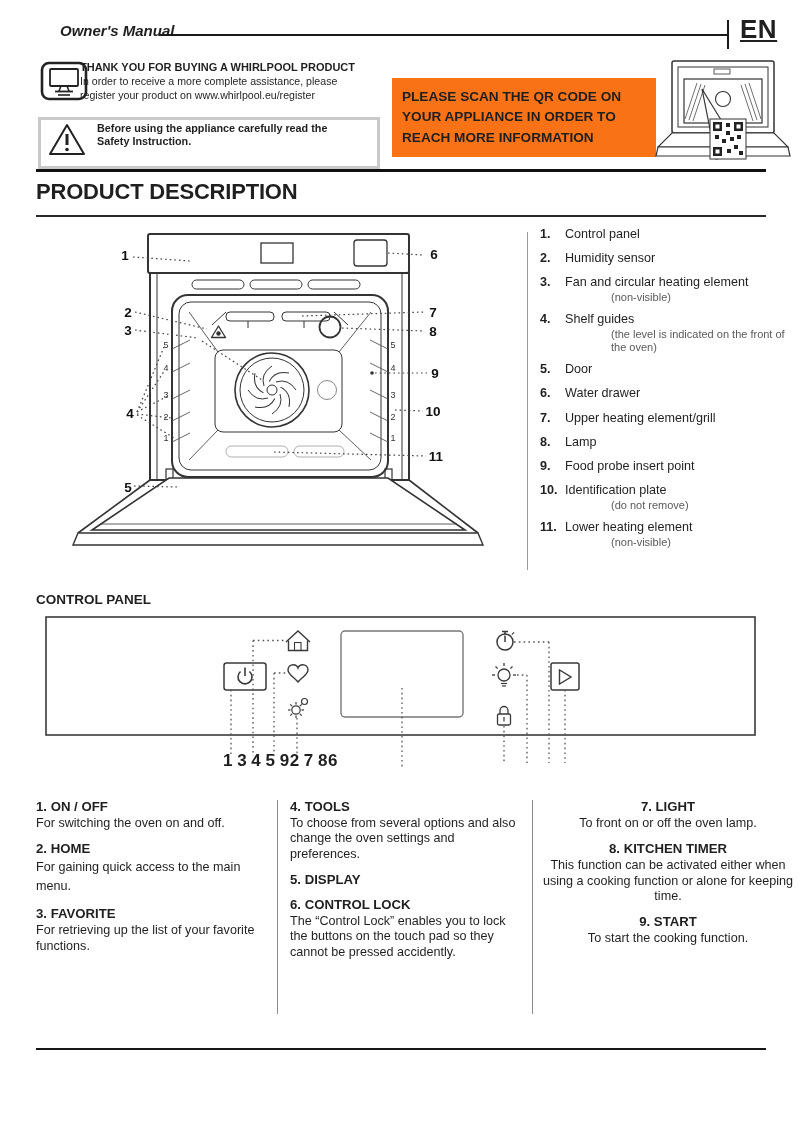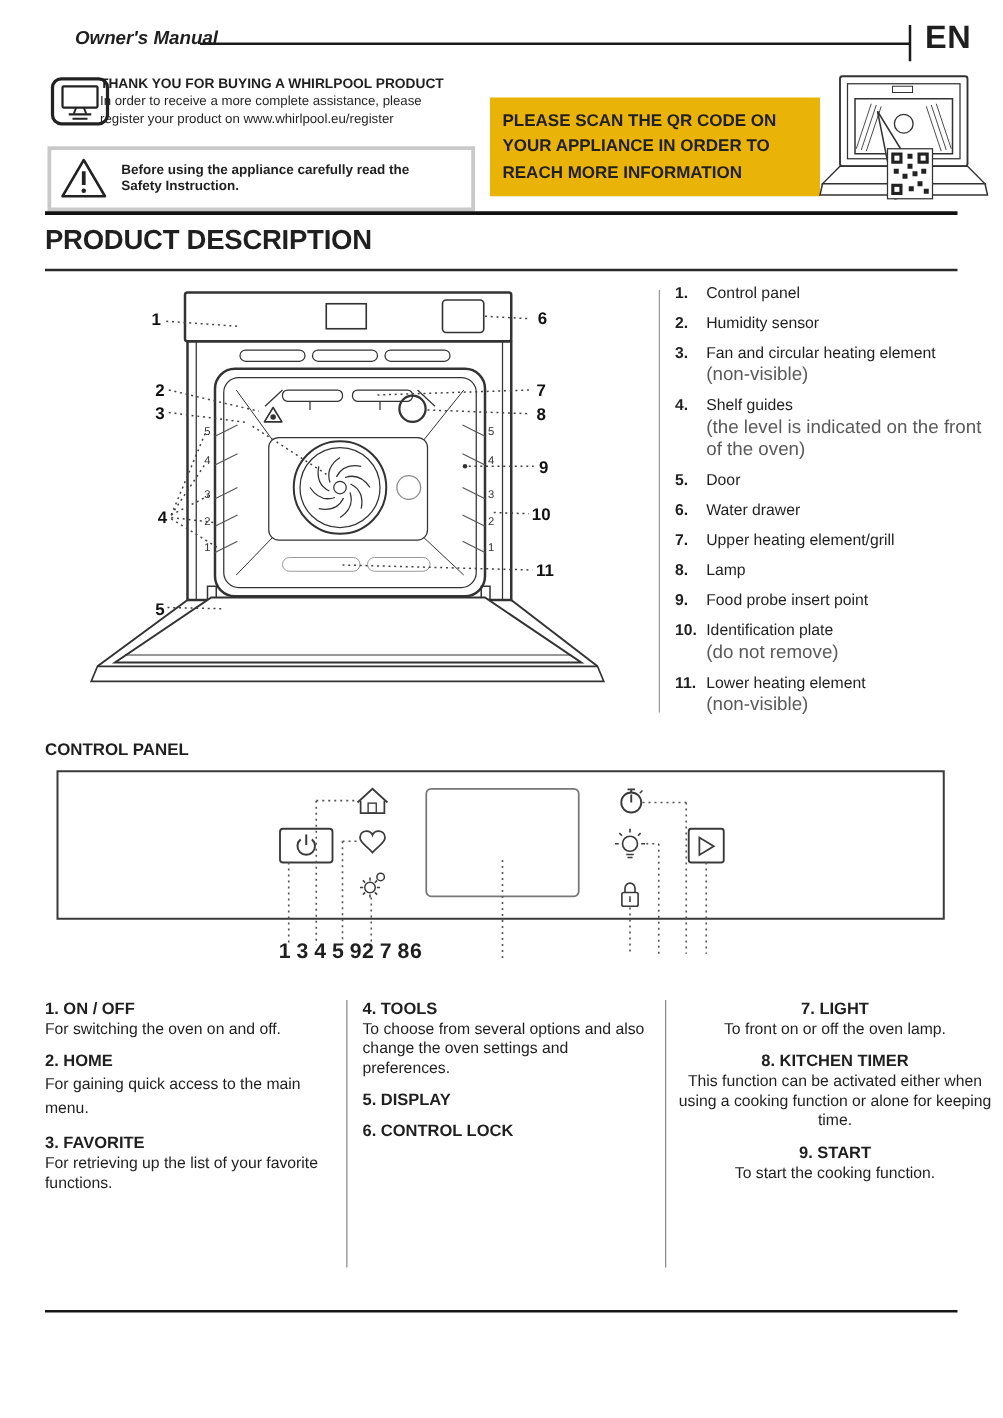--- a/index.html
+++ b/index.html
@@ -4,46 +4,46 @@
 <style>
   html,body{margin:0;padding:0;background:#fff;}
   .page{position:relative;width:802px;height:1134px;background:#fff;overflow:hidden;
         font-family:"Liberation Sans",sans-serif;color:#1f1f1f;}
   .abs{position:absolute;}
 
   
   .doc-title{left:36px;top:22px;font-size:15px;font-weight:700;font-style:italic;margin-left:24px;}
   .hdr-line{left:160px;top:34px;width:568px;height:2px;background:#1a1a1a;}
   .hdr-vbar{left:727px;top:20px;width:2px;height:29px;background:#1a1a1a;}
-  .lang{left:740px;top:14px;font-size:26px;font-weight:800;letter-spacing:.5px;}
+  .lang{left:740px;top:14px;font-size:26px;font-weight:800;letter-spacing:.5px;text-decoration:underline;}
 
   
   .reg-icon{left:40px;top:61px;}
   .thanks{left:80px;top:61px;width:276px;}
   .thanks-title{font-size:11px;font-weight:800;margin-bottom:2px;}
   .thanks-body{font-size:10.6px;line-height:1.32;}
   .thanks-url{font-weight:400;}
   .warnbox{left:38px;top:117px;width:324px;height:42px;border:3px solid #c9c9c9;
-           display:flex;align-items:center;padding:2px 6px;}
+           display:flex;padding:2px 6px;}
   .warn-text{font-size:10.8px;font-weight:700;margin-left:10px;width:238px;line-height:1.25;}
-  .qrnote{left:392px;top:78px;width:244px;background:#eab308;padding:9px 10px;
+  .qrnote{left:392px;top:78px;width:244px;background:#f97316;padding:9px 10px;
           font-size:13.6px;font-weight:800;line-height:1.5;white-space:pre-line;}
 
   
   .rule-thick{left:36px;top:169px;width:730px;height:3px;background:#111;}
   .h1{left:36px;top:179px;font-size:22px;font-weight:700;letter-spacing:-.2px;}
   .rule-thin{left:36px;top:215px;width:730px;height:2px;background:#2a2a2a;}
 
   
   .fig-divider{left:527px;top:232px;width:1px;height:338px;background:#999;}
   .parts{left:540px;top:227px;width:256px;}
   .part{display:flex;margin-bottom:8px;}
   .part .num{font-weight:800;font-size:12.6px;min-width:25px;flex:0 0 25px;line-height:1.2;}
   .part .nm{font-size:12.6px;line-height:1.2;}
-  .part .note{font-size:15px;color:#5a5a5a;line-height:1.18;margin-top:1px;}
+  .part .note{font-size:11px;color:#5a5a5a;line-height:1.18;margin-top:1px;margin-left:46px;}
 
   
   .h2{left:36px;top:592px;font-size:13.5px;font-weight:800;}
   .fig-label{left:223px;top:751px;font-size:17px;font-weight:800;letter-spacing:.5px;word-spacing:-1px;}
 
   
   .coldiv1{left:277px;top:800px;width:1px;height:214px;background:#8a8a8a;}
   .coldiv2{left:532px;top:800px;width:1px;height:214px;background:#8a8a8a;}
   .fcol{top:799px;}
   .fcol.c1{left:36px;width:234px;}
@@ -416,20 +416,21 @@
     <div>
         <div class="fn-h">4. TOOLS</div>
         <div class="fn-b">To choose from several options and also change the oven settings and preferences.</div>
       </div>
     <div>
         <div class="fn-h">5. DISPLAY</div>
         <div class="fn-b"></div>
       </div>
     <div>
         <div class="fn-h">6. CONTROL LOCK</div>
+        <div class="fn-b">The “Control Lock” enables you to lock the buttons on the touch pad so they cannot be pressed accidently.</div>
       </div>
   </div>
   <div class="abs fcol c3">
     <div>
         <div class="fn-h">7. LIGHT</div>
         <div class="fn-b">To front on or off the oven lamp.</div>
       </div>
     <div>
         <div class="fn-h">8. KITCHEN TIMER</div>
         <div class="fn-b">This function can be activated either when using a cooking function or alone for keeping time.</div>

